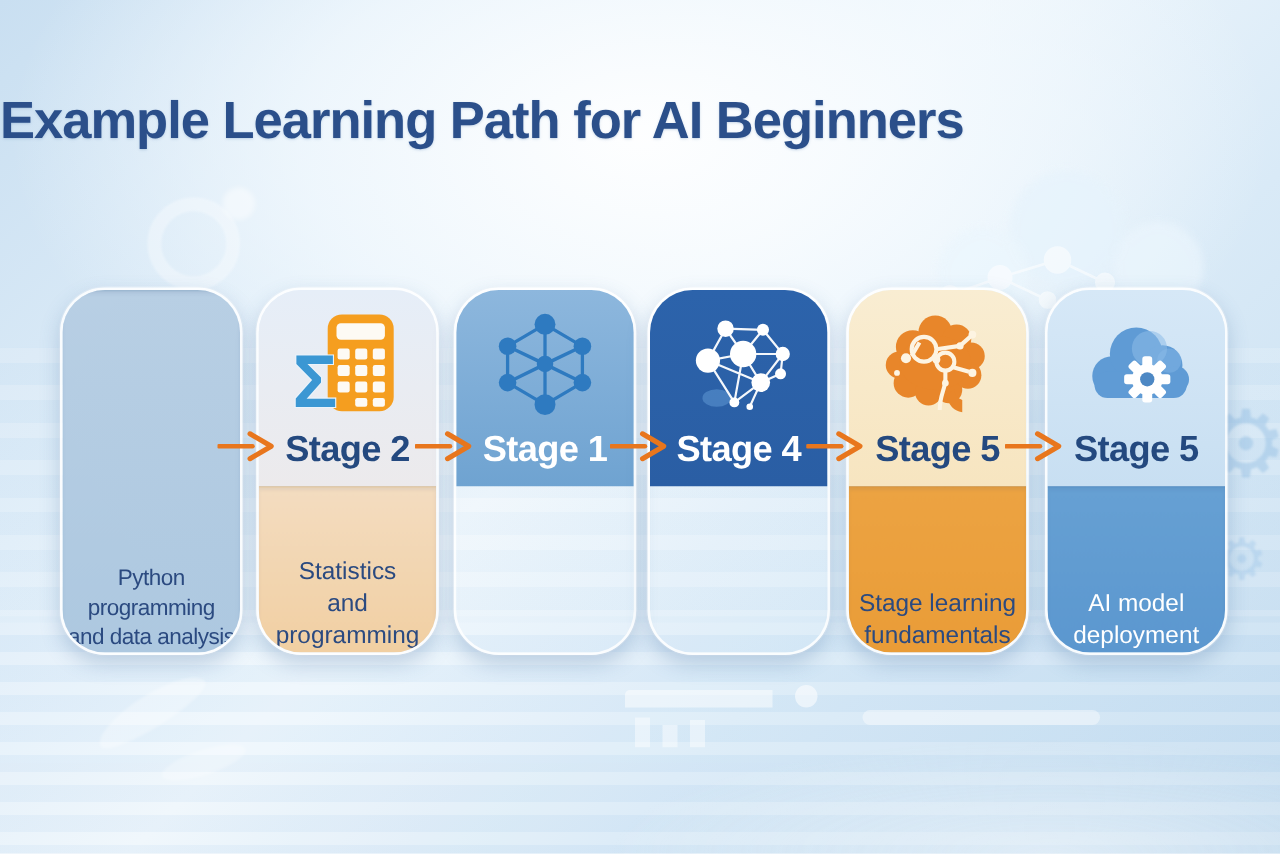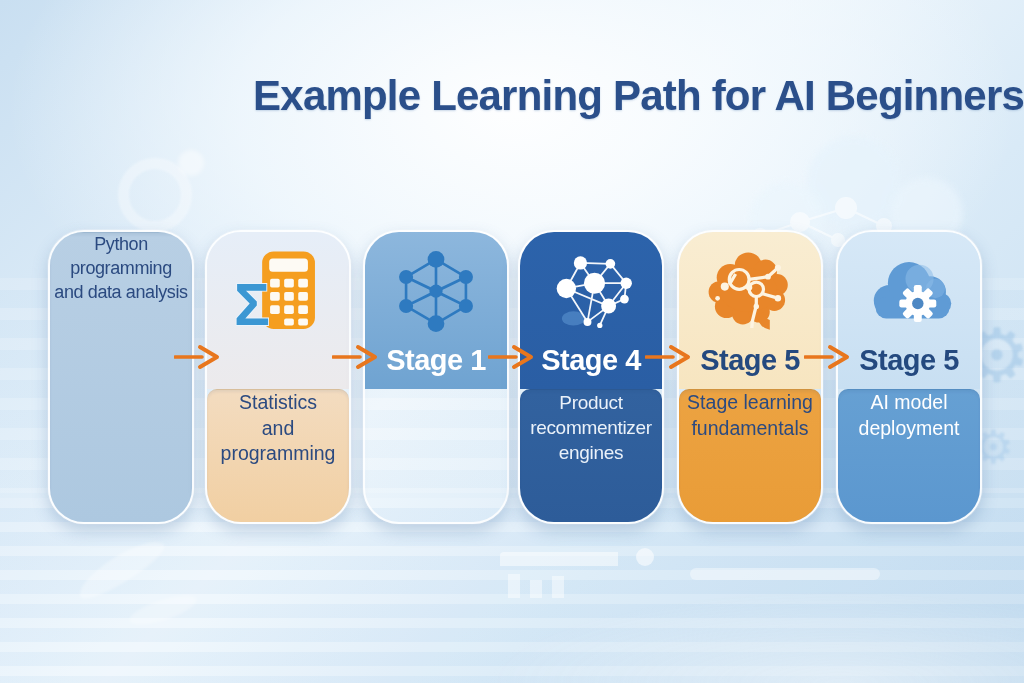--- a/index.html
+++ b/index.html
@@ -33,36 +33,36 @@
       linear-gradient(rgba(255,255,255,.8),rgba(255,255,255,.8)) 30px 28px/12px 18px no-repeat,
       linear-gradient(rgba(255,255,255,.8),rgba(255,255,255,.8)) 52px 24px/12px 22px no-repeat;
     border-radius:4px;}
   .strip-deco{left:690px;top:568px;width:190px;height:12px;background:rgba(255,255,255,.4);border-radius:6px;}
   .dot-deco{left:636px;top:548px;width:18px;height:18px;background:rgba(255,255,255,.55);border-radius:50%;}
   .leaf1{left:72px;top:556px;width:98px;height:26px;background:rgba(255,255,255,.30);
     border-radius:50% 50% 50% 50%/60% 60% 40% 40%;transform:rotate(-32deg);filter:blur(1px);}
   .leaf2{left:128px;top:600px;width:70px;height:20px;background:rgba(255,255,255,.25);
     border-radius:50%;transform:rotate(-18deg);filter:blur(1px);}
 
-  .page-title{position:absolute;left:0;right:0;top:72px;text-align:right;
+  .page-title{position:absolute;left:0;right:0;top:72px;text-align:left;
     font-size:42px;font-weight:700;letter-spacing:-0.8px;color:#2b4f8a;
     text-shadow:0 1px 2px rgba(110,145,190,.35);}
 
   .stage-card{position:absolute;top:230px;width:142px;height:290px;border-radius:36px;
     overflow:hidden;border:2px solid rgba(255,255,255,.85);
     box-shadow:0 7px 16px rgba(70,110,160,.28), 0 0 0 1px rgba(255,255,255,.3);
     display:flex;flex-direction:column;}
   .card-top{height:157px;flex:0 0 157px;display:flex;flex-direction:column;align-items:center;
     background:linear-gradient(180deg,var(--top),var(--top2));}
   .icon-wrap{height:100px;margin-top:10px;display:flex;align-items:center;justify-content:center;}
   .stage-label{font-size:29px;font-weight:700;letter-spacing:-0.5px;color:var(--label-color);
     text-align:center;margin-top:2px;}
-  .card-bottom{flex:1;display:flex;align-items:flex-start;justify-content:center;text-align:center;
+  .card-bottom{flex:1;display:flex;align-items:flex-end;justify-content:center;text-align:center;
     background:linear-gradient(180deg,var(--bottom),var(--bottom2));
-    border-top:1px solid rgba(40,70,110,.12);box-shadow:inset 0 2px 3px rgba(40,70,110,.08);border-radius:10px;}
+    border-top:1px solid rgba(40,70,110,.12);box-shadow:inset 0 2px 3px rgba(40,70,110,.08);}
   .card-desc{font-size:19.5px;line-height:1.32;font-weight:500;color:var(--desc-color);
     white-space:pre-line;padding:0 3px;}
   .stage-card[data-index="0"] .card-desc{font-size:18px;letter-spacing:-0.4px;}
   .stage-card[data-index="3"] .card-desc{font-size:19px;letter-spacing:-0.3px;}
 
   .arrow{position:absolute;top:344px;width:46px;height:26px;color:var(--arrow,#e8761d);}
 
   .icon-svg{display:block;}
 </style>
 </head>
@@ -121,20 +121,21 @@
               <rect x="73" y="50" width="11" height="10" rx="2"></rect>
             <rect x="41" y="65" width="11" height="10" rx="2"></rect>
               <rect x="57" y="65" width="11" height="10" rx="2"></rect>
               <rect x="73" y="65" width="11" height="10" rx="2"></rect>
             <rect x="57" y="80" width="11" height="8" rx="2"></rect>
               <rect x="73" y="80" width="11" height="8" rx="2"></rect>
           </g>
           <text x="0" y="88" font-family="Liberation Sans, sans-serif" font-size="68" font-weight="700" fill="#3b97d3" stroke="#eaf3fb" stroke-width="2" paint-order="stroke">Σ</text>
         </svg>
       </div>
+      <div class="stage-label">Stage 2</div>
     </div>
     <div class="card-bottom">
       <div class="card-desc">Statistics
 and programming</div>
     </div>
   </div>
 
   <div class="stage-card" data-index="2" style="left: 363px; --top: #8db7dd; --top2: #6fa3d1; --bottom: #4482c1; --bottom2: #5590c9; --label-color: #ffffff; --desc-color: #ffffff;">
     <div class="card-top">
       <div class="icon-wrap">
@@ -172,25 +173,20 @@
             <circle cx="72" cy="18" r="5.5"></circle>
               <circle cx="90" cy="40" r="6.5"></circle>
               <circle cx="88" cy="58" r="5"></circle>
             <circle cx="70" cy="66" r="8.5"></circle>
               <circle cx="46" cy="84" r="4.5"></circle>
               <circle cx="60" cy="88" r="3"></circle>
           </g>
         </svg>
       </div>
       <div class="stage-label">Stage 4</div>
-    </div>
-    <div class="card-bottom">
-      <div class="card-desc">Product
-recommentizer
-engines</div>
     </div>
   </div>
 
   <div class="stage-card" data-index="4" style="left: 677px; --top: #f9edd2; --top2: #f7e5c0; --bottom: #eca342; --bottom2: #e99c37; --label-color: #24497f; --desc-color: #2b4a80;">
     <div class="card-top">
       <div class="icon-wrap">
         <svg class="icon-svg" width="94" height="90" viewBox="0 0 100 100">
           <g fill="#e8862a">
             <circle cx="28" cy="34" r="15"></circle>
               <circle cx="48" cy="21" r="15"></circle>

